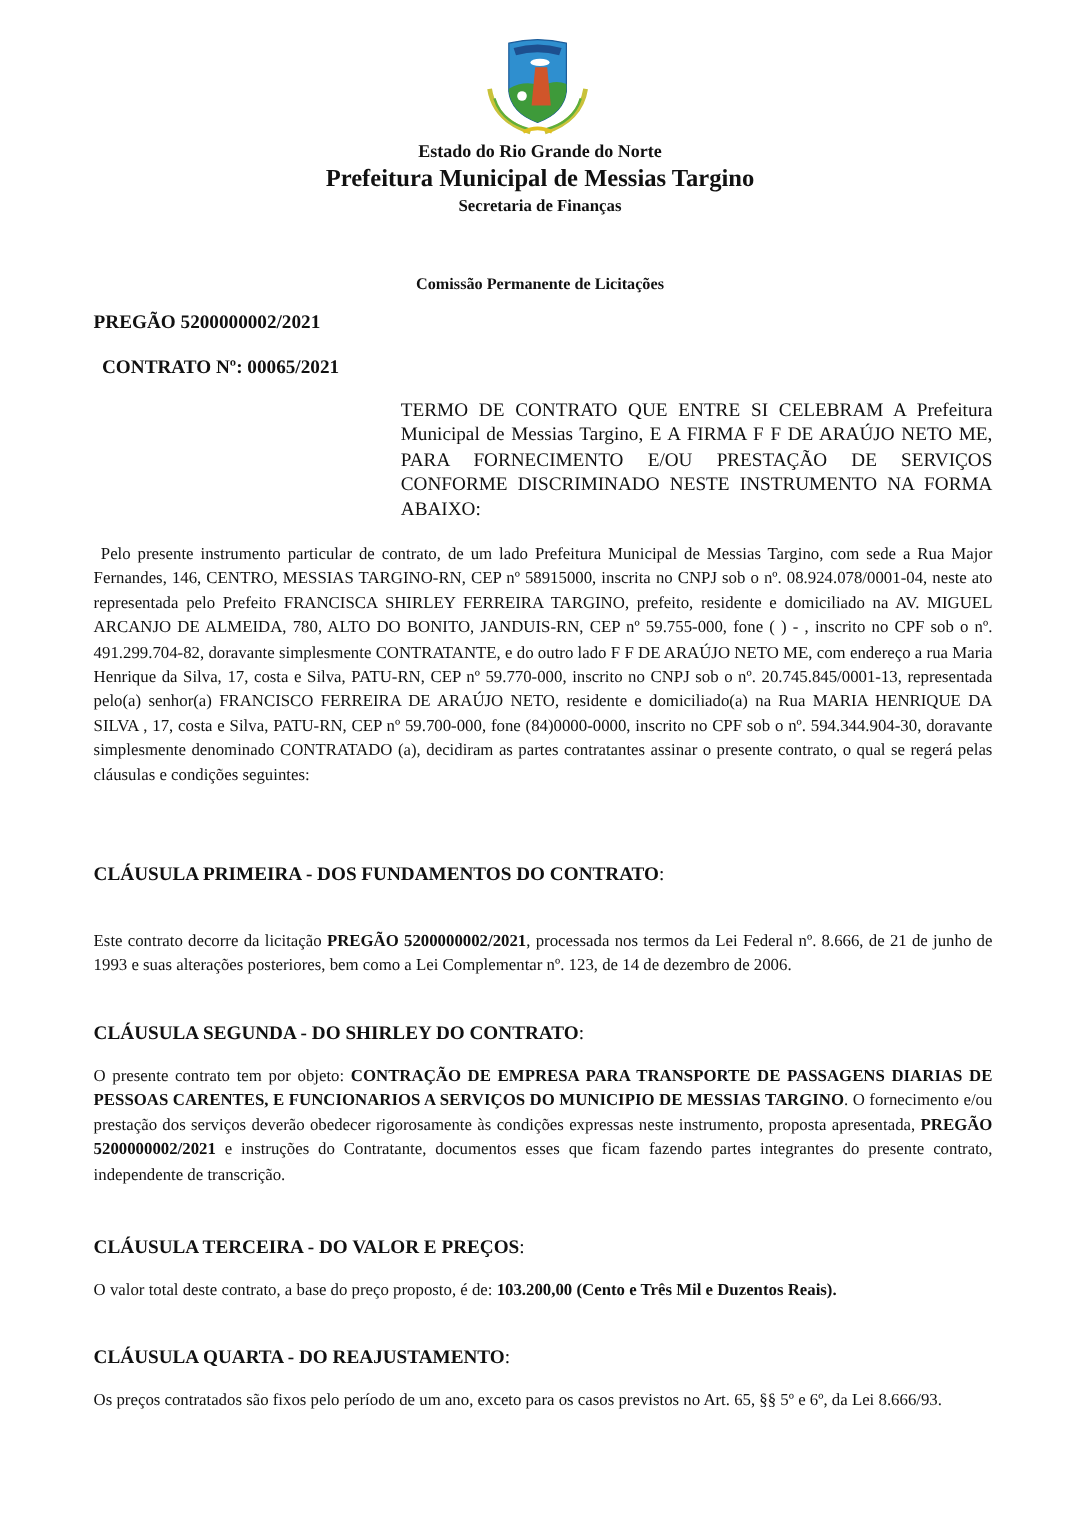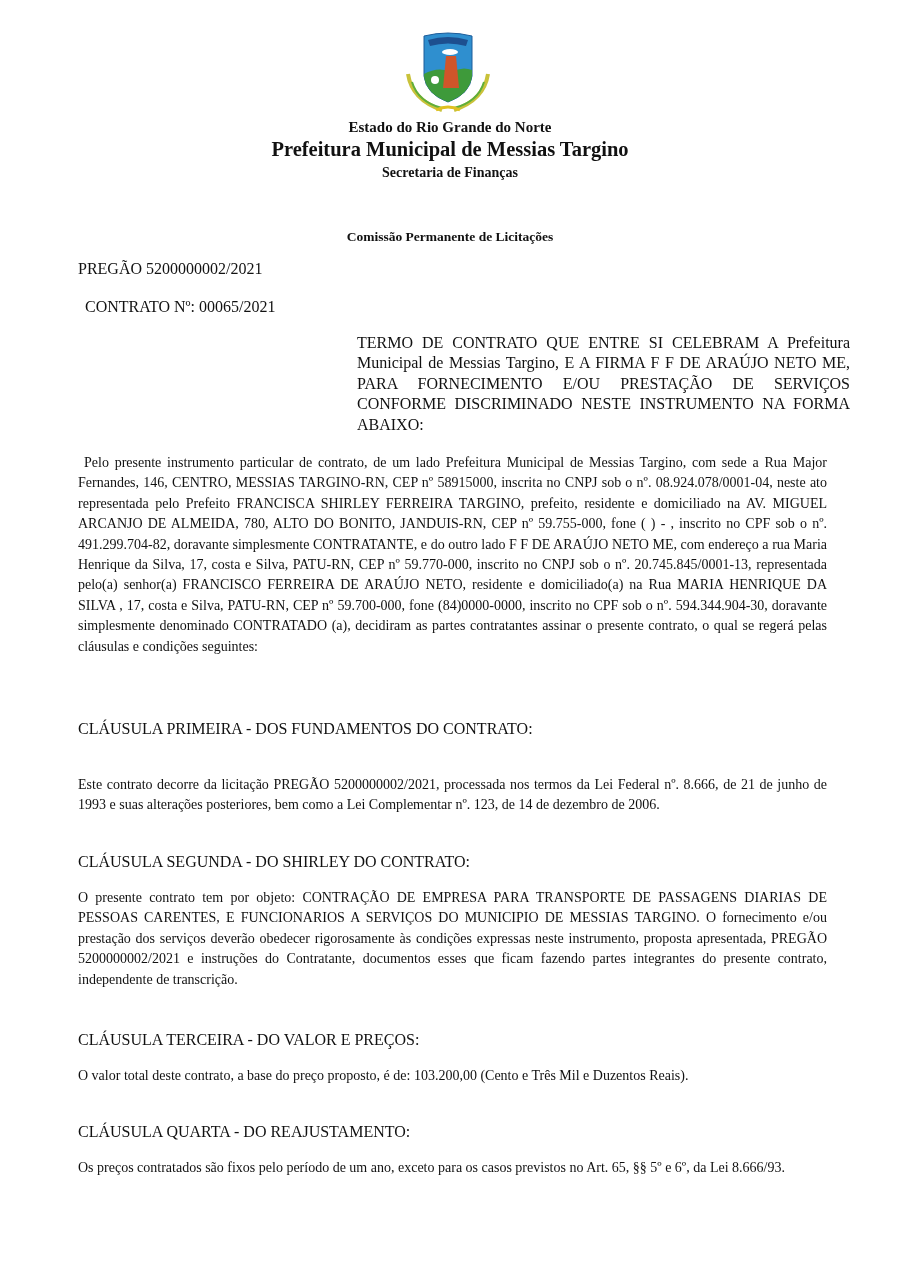--- a/index.html
+++ b/index.html
@@ -9,26 +9,26 @@
       color: #111111;
     }
     .page { position: absolute; left: 0; top: 0; width: 900px; height: 1273px; }
     .logo { position: absolute; left: 402px; top: 30px; width: 92px; height: 84px; }
     .hdr { position: absolute; left: 0; width: 900px; text-align: center; font-weight: bold; }
     .hdr1 { top: 119px; font-size: 15px; }
     .hdr2 { top: 138px; font-size: 20.5px; }
     .hdr3 { top: 165px; font-size: 14px; }
     .hdr4 { top: 189px; font-size: 13.5px; margin-top: 40px; }
     .abs { position: absolute; }
-    .bold { font-weight: normal; }
+    .bold { font-weight: bold; }
     .pregao { left: 78px; top: 260px; font-size: 16px; }
     .contrato { left: 85px; top: 298px; font-size: 16px; }
     .termo {
       left: 334px; top: 333px; width: 493px; font-size: 16px; line-height: 20.4px;
-      text-align: justify; text-align-last: left; margin-left: 23px;
+      text-align: justify; text-align-last: left;
     }
     .para {
       left: 78px; width: 749px; font-size: 14px; line-height: 20.4px;
       text-align: justify; text-align-last: left;
     }
     .p-intro { top: 453px; text-indent: 6px; }
     .h1 { top: 720px; }
     .p1 { top: 775px; }
     .h2 { top: 853px; }
     .p2 { top: 888px; }

